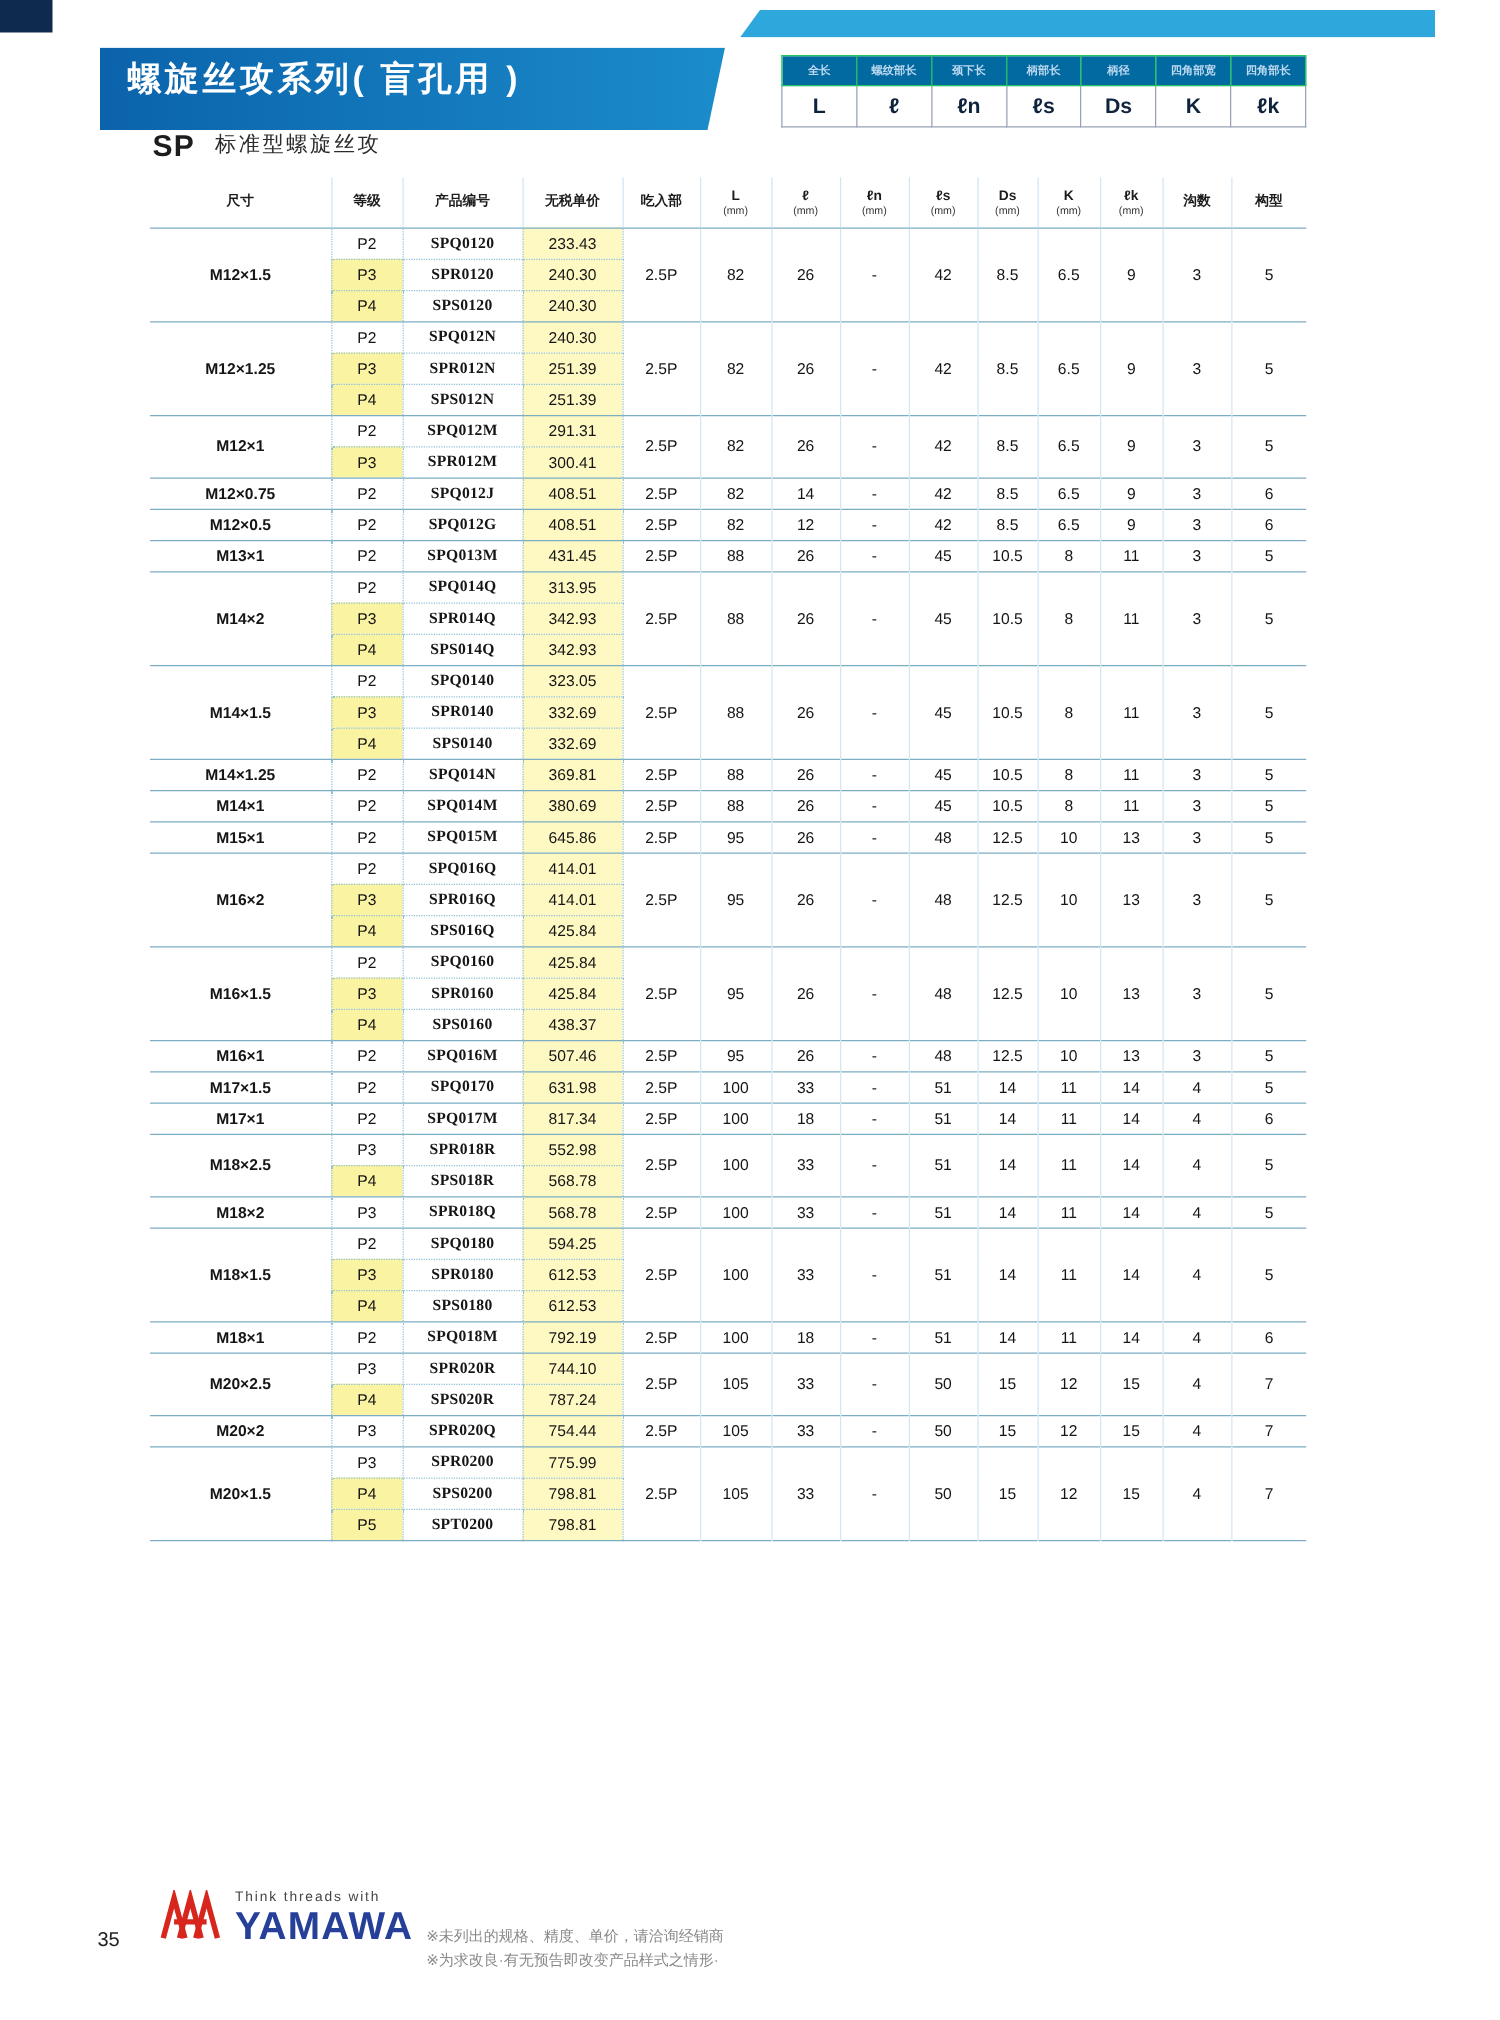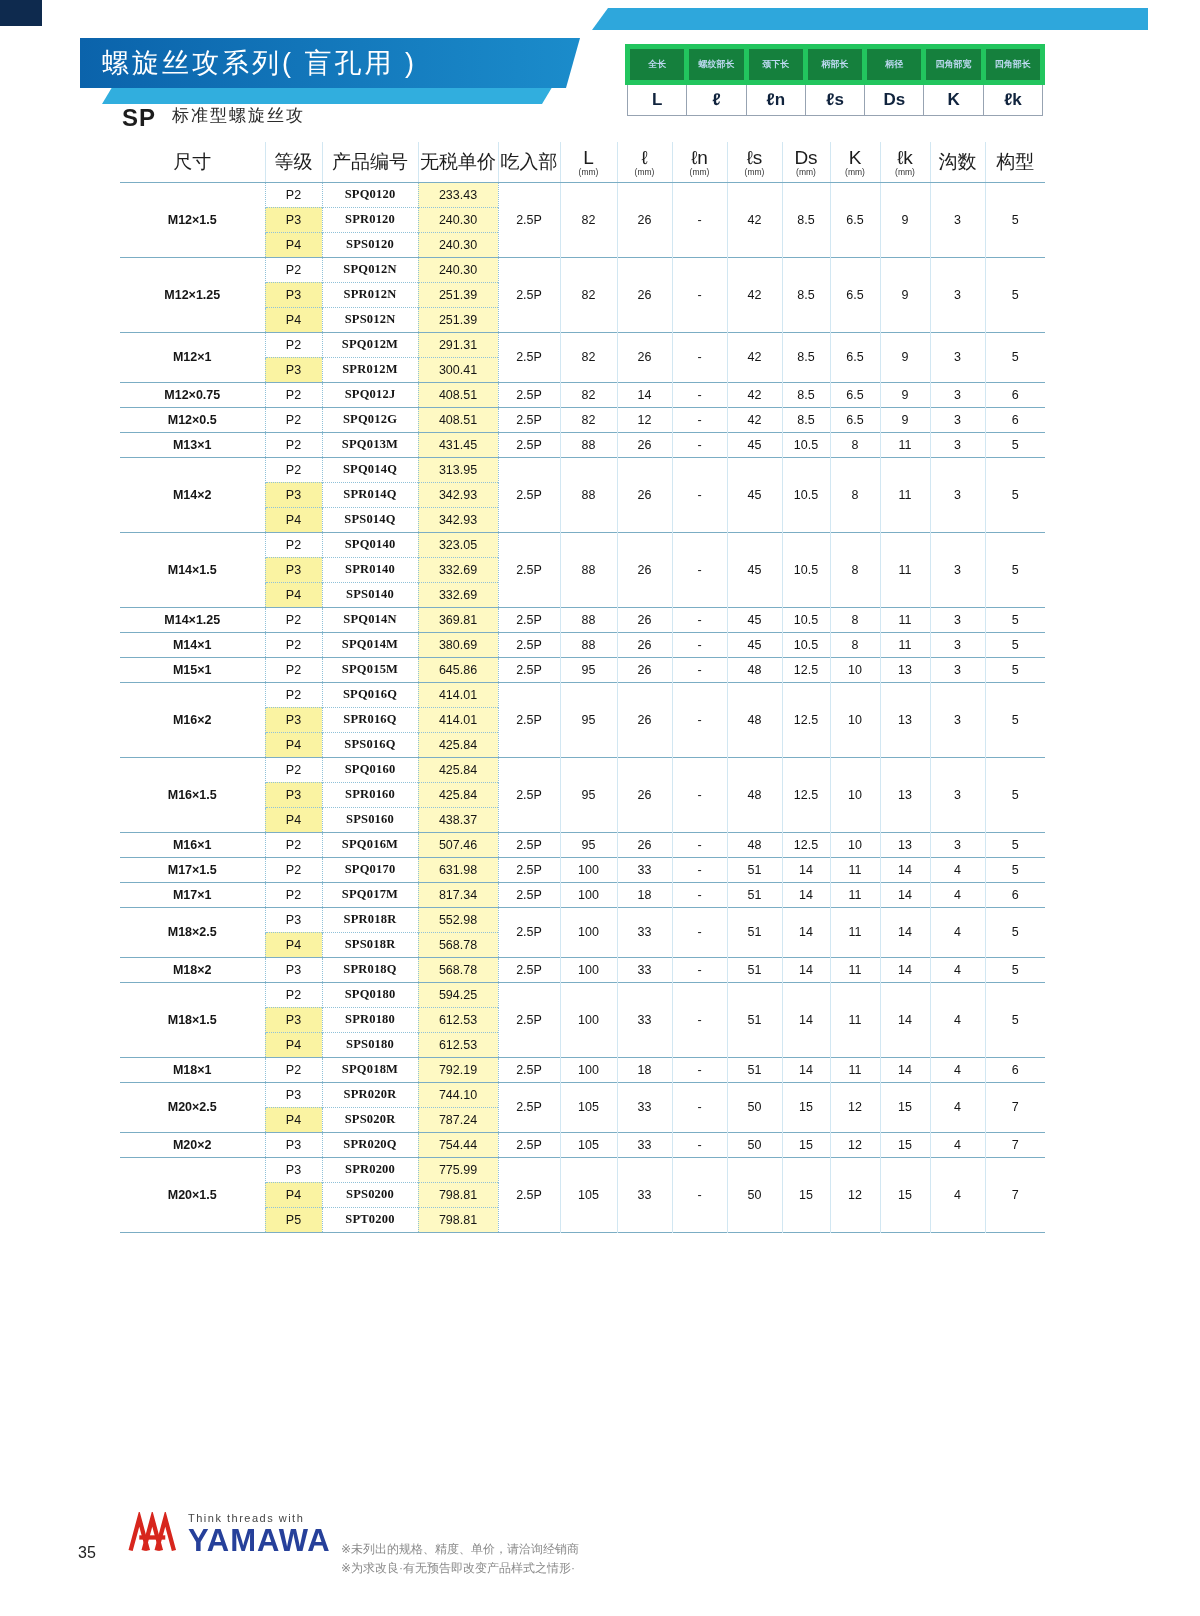--- a/index.html
+++ b/index.html
@@ -9,41 +9,41 @@
     font-family:"Liberation Sans","DejaVu Sans",sans-serif;
     position:relative;
     overflow:hidden;
   }
   
   .corner-block{position:absolute;left:0;top:0;width:42px;height:26px;background:#0e2a4e;}
   .top-ribbon{position:absolute;left:592px;top:8px;width:556px;height:22px;background:#2ea7dc;
     clip-path:polygon(16px 0,100% 0,100% 100%,0 100%);}
   .banner-strip{position:absolute;left:102px;top:84px;width:452px;height:20px;background:#31aede;
     clip-path:polygon(12px 0,100% 0,calc(100% - 12px) 100%,0 100%);}
-  .banner{position:absolute;left:80px;top:38px;width:500px;height:50px;
+  .banner{position:absolute;left:80px;top:38px;width:500px;height:66px;
     background:linear-gradient(90deg,#0b63ab,#1b8ccb);
     clip-path:polygon(0 0,100% 0,calc(100% - 14px) 100%,0 100%);
-    color:#ffffff;font-size:27px;font-weight:normal;letter-spacing:3px;
+    color:#ffffff;font-size:27px;font-weight:bold;letter-spacing:3px;
     line-height:50px;padding-left:22px;}
   
   .legend{position:absolute;left:625px;top:44px;width:420px;border-collapse:collapse;table-layout:fixed;}
   .legend td{text-align:center;}
-  .legend .lh{background:#15803d;color:#bcd9f0;font-size:9px;font-weight:bold;height:36px;border:5px solid #22c55e;}
+  .legend .lh{background:#0369a1;color:#bcd9f0;font-size:9px;font-weight:bold;height:24px;border:1px solid #22c55e;}
   .legend .lv{background:#ffffff;color:#10233d;font-size:17px;font-weight:bold;height:33px;border:1px solid #97a3b2;}
   
   .subtitle{position:absolute;left:122px;top:104px;display:flex;align-items:flex-start;gap:16px;}
   .sp-label{font-size:24px;font-weight:bold;color:#1d1d1d;letter-spacing:1px;}
   .sp-text{font-size:17px;color:#2b2b2b;letter-spacing:2px;}
   
   .main{position:absolute;left:120px;top:142px;width:925px;border-collapse:collapse;table-layout:fixed;
     border-bottom:1px solid #7badc4;}
   .main th,.main td{padding:0;text-align:center;vertical-align:middle;}
   .main th{height:40px;border-bottom:1px solid #7badc4;border-left:1px solid #d2e7f2;}
   .main th:first-child{border-left:none;}
-  .clab{font-size:19px;font-weight:normal;color:#1c1c1c;line-height:1.15;}
+  .clab{font-size:11px;font-weight:bold;color:#1c1c1c;line-height:1.15;}
   .cunit{font-size:8.5px;font-weight:normal;color:#333;line-height:1;}
   .main td{height:25px;font-size:12.5px;color:#151515;border-left:1px solid #d2e7f2;}
   .size{font-weight:bold;font-size:15px;border-left:none !important;}
   .gtop{border-top:1px solid #7badc4;}
   .dot{border-top:1px dotted #8fc1d8;}
   .grade{font-size:12px;border-left:1px dotted #8fc1d8 !important;}
   .hl{background:#faf3a2;}
   .code{font-weight:bold;font-size:12px;letter-spacing:.2px;border-left:1px dotted #8fc1d8 !important;font-family:Liberation Serif, serif;}
   .price{background:#fef9c3;text-align:right;padding-right:13px;font-size:13px;
     border-left:1px dotted #8fc1d8 !important;}

